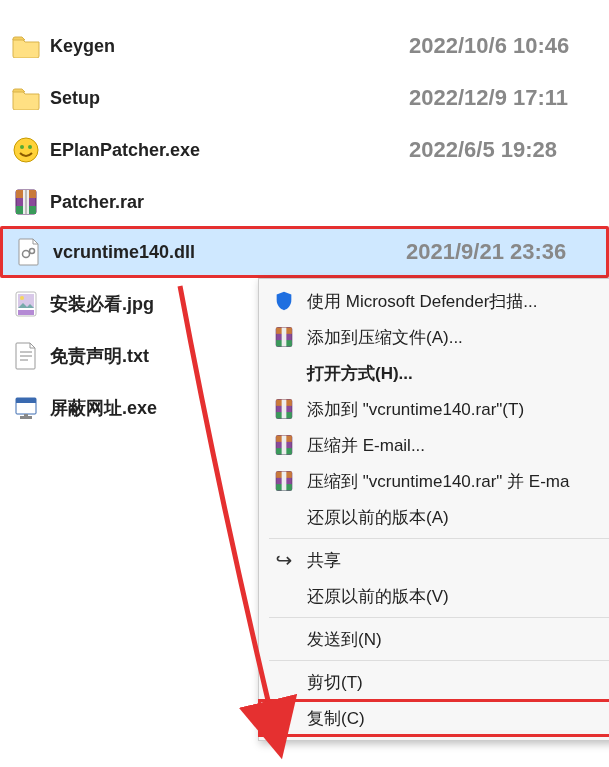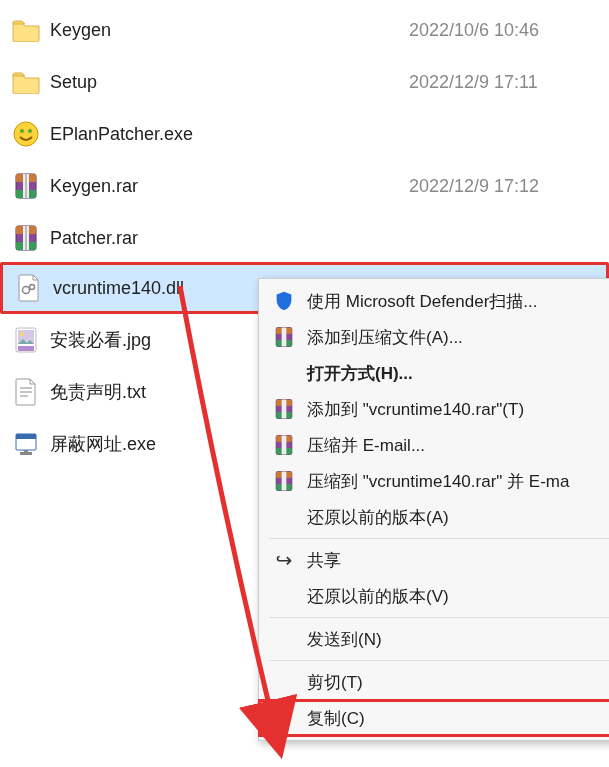--- a/index.html
+++ b/index.html
@@ -5,21 +5,21 @@
   * { margin: 0; padding: 0; box-sizing: border-box; }
   body {
     font-family: "Microsoft YaHei", "Segoe UI", Arial, sans-serif;
     font-size: 16px;
     background: #fff;
     width: 609px;
     height: 767px;
     overflow: hidden;
     position: relative;
   }
-  .file-list { padding-top: 4px; }
+  .file-list { padding-top: 20px; font-weight: bold; }
   .file-row {
     display: flex;
     align-items: center;
     height: 52px;
     padding-left: 12px;
     color: #333;
   }
   .file-row.selected {
     background: #cfe8ff;
   }
@@ -37,21 +37,21 @@
     align-items: center;
     justify-content: center;
   }
   .file-name {
     flex: 1;
     font-size: 18px;
     color: #222;
   }
   .file-date {
     width: 200px;
-    font-size: 18px;
+    font-size: 22px;
     color: #888;
     text-align: left;
   }
   
   .icon-folder svg { width:28px; height:24px; }
   .icon-exe-smiley svg { width:26px; height:26px; }
   .icon-rar svg { width:24px; height:28px; }
   .icon-dll svg { width:24px; height:28px; }
   .icon-jpg svg { width:24px; height:28px; }
   .icon-txt svg { width:24px; height:28px; }
@@ -137,35 +137,23 @@
   <div class="file-row">
     <span class="file-icon icon-exe-smiley">
       <svg viewBox="0 0 26 26">
           <circle cx="13" cy="13" r="12" fill="#ffd23a" stroke="#c79a00"></circle>
           <circle cx="9" cy="10" r="2" fill="#5a3"></circle>
           <circle cx="17" cy="10" r="2" fill="#5a3"></circle>
           <path d="M7 16 Q13 22 19 16" stroke="#8a5a00" stroke-width="2" fill="none"></path>
         </svg>
     </span>
     <span class="file-name">EPlanPatcher.exe</span>
-  </div>
-
-  <div class="file-row">
-    <span class="file-icon icon-rar">
-      <svg viewBox="0 0 24 28">
-          <rect x="2" y="2" width="20" height="24" rx="2" fill="#8a4a9a" stroke="#5a2a6a"></rect>
-          <rect x="2" y="2" width="20" height="8" fill="#c97a3a"></rect>
-          <rect x="2" y="18" width="20" height="8" fill="#3a9a5a"></rect>
-          <rect x="9" y="2" width="6" height="24" fill="#eee"></rect>
-          <line x1="12" y1="2" x2="12" y2="26" stroke="#888"></line>
-        </svg>
-    </span>
-    <span class="file-name">Keygen.rar</span>
-    <span class="file-date">2022/12/9 17:12</span>
-  </div>
+    <span class="file-date">2022/6/5 19:28</span>
+  </div>
+
 
   <div class="file-row">
     <span class="file-icon icon-rar">
       <svg viewBox="0 0 24 28">
           <rect x="2" y="2" width="20" height="24" rx="2" fill="#8a4a9a" stroke="#5a2a6a"></rect>
           <rect x="2" y="2" width="20" height="8" fill="#c97a3a"></rect>
           <rect x="2" y="18" width="20" height="8" fill="#3a9a5a"></rect>
           <rect x="9" y="2" width="6" height="24" fill="#eee"></rect>
           <line x1="12" y1="2" x2="12" y2="26" stroke="#888"></line>
         </svg>

